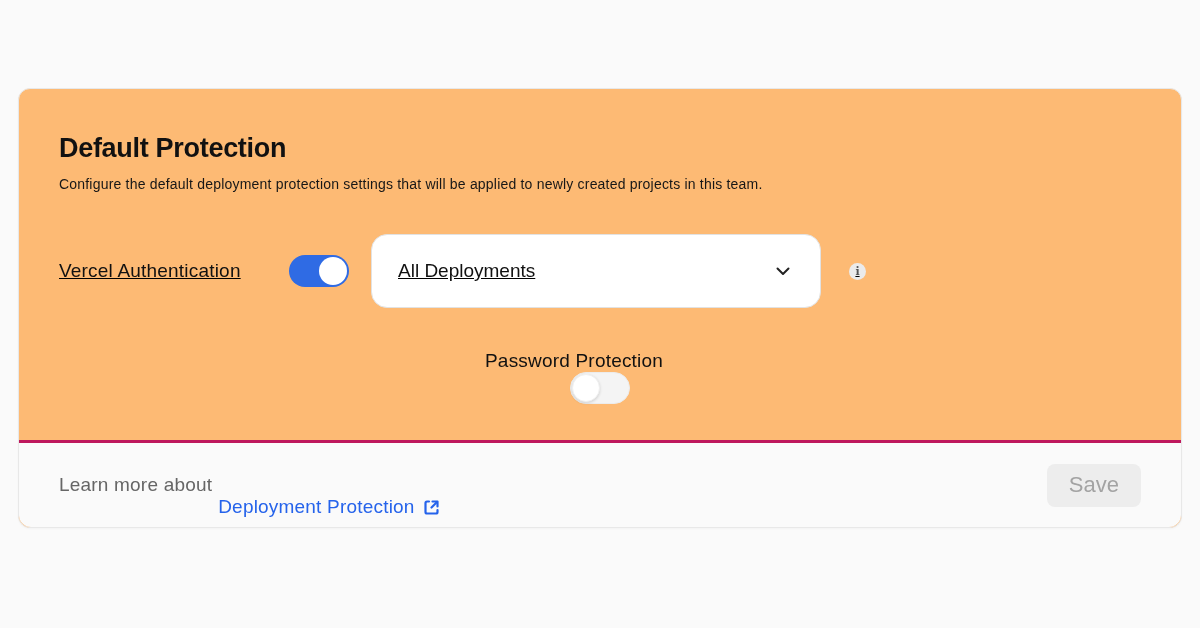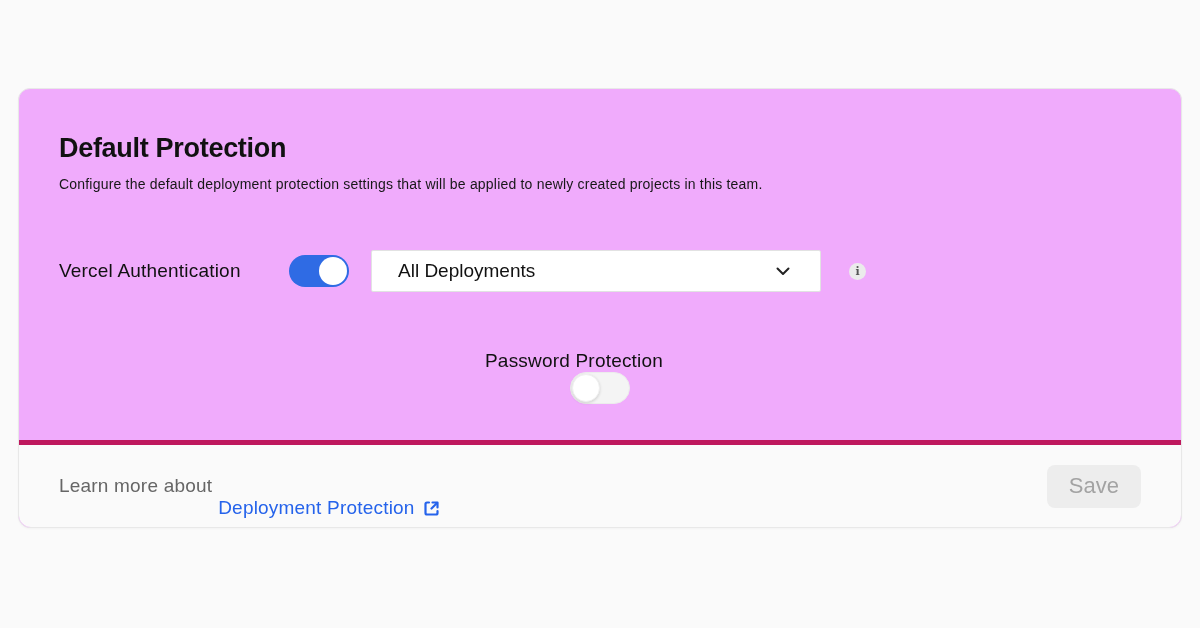--- a/index.html
+++ b/index.html
@@ -7,21 +7,21 @@
     width: 1200px; height: 628px;
     background: #fafafa;
     font-family: "Liberation Sans", sans-serif;
     position: relative;
     overflow: hidden;
   }
   .card {
     position: absolute;
     left: 18px; top: 88px;
     width: 1164px; height: 440px;
-    background: #f0abfc;
+    background: #fdba74;
     border: 1px solid #e8e8e8;
     border-radius: 12px;
     box-shadow: 0 1px 2px rgba(0,0,0,0.03);
   }
   .card-body { padding: 40px 40px 0 40px; }
   .card-title {
     font-size: 27px;
     font-weight: 700;
     color: #111111;
     letter-spacing: -0.3px;
@@ -32,21 +32,21 @@
     margin-top: 7px;
     font-size: 14px;
     letter-spacing: 0.2px;
     color: #171717;
     line-height: 24px;
   }
   .setting-row {
     display: flex;
     align-items: center;
   }
-  .row-1 { margin-top: 46px; height: 58px; }
+  .row-1 { margin-top: 46px; height: 58px; text-decoration: underline; }
   .row-2 { margin-top: 50px; height: 32px; flex-direction: column; }
   .setting-label {
     width: 230px;
     flex-shrink: 0;
     font-size: 19px;
     letter-spacing: 0.2px;
     color: #111111;
   }
   .toggle {
     position: relative;
@@ -68,24 +68,24 @@
     background: #f4f4f4;
     border: 1px solid #ececec;
   }
   .toggle[data-state="off"] .knob {
     left: 1px; top: 1px;
     border: 1px solid #f0f0f0;
     box-shadow: 0 1px 3px rgba(0,0,0,0.15);
   }
   .dropdown {
     margin-left: 22px;
-    width: 450px; height: 42px;
+    width: 450px; height: 74px;
     background: #ffffff;
     border: 1px solid #e2e2e2;
-    border-radius: 2px;
+    border-radius: 16px;
     display: flex;
     align-items: center;
     justify-content: space-between;
     padding: 0 26px;
     font-size: 19px;
     color: #111111;
     cursor: pointer;
   }
   .chevron-icon { display: block; }
   .info-badge {
@@ -101,21 +101,21 @@
     font-size: 11px;
     color: #555555;
     cursor: pointer;
     flex-shrink: 0;
   }
   .card-footer {
     position: absolute;
     left: 0; right: 0; bottom: 0;
     height: 87px;
     background: #fafafa;
-    border-top: 5px solid #be185d;
+    border-top: 3px solid #be185d;
     border-radius: 0 0 12px 12px;
     display: flex;
     align-items: center;
     justify-content: space-between;
     padding: 0 40px;
   }
   .footer-text {
     font-size: 19px;
     letter-spacing: 0.2px;
     color: #666666;

